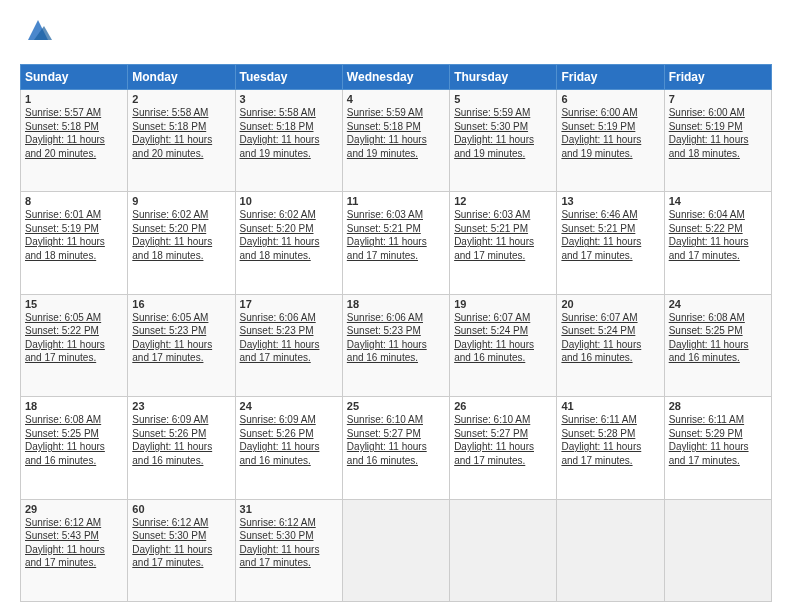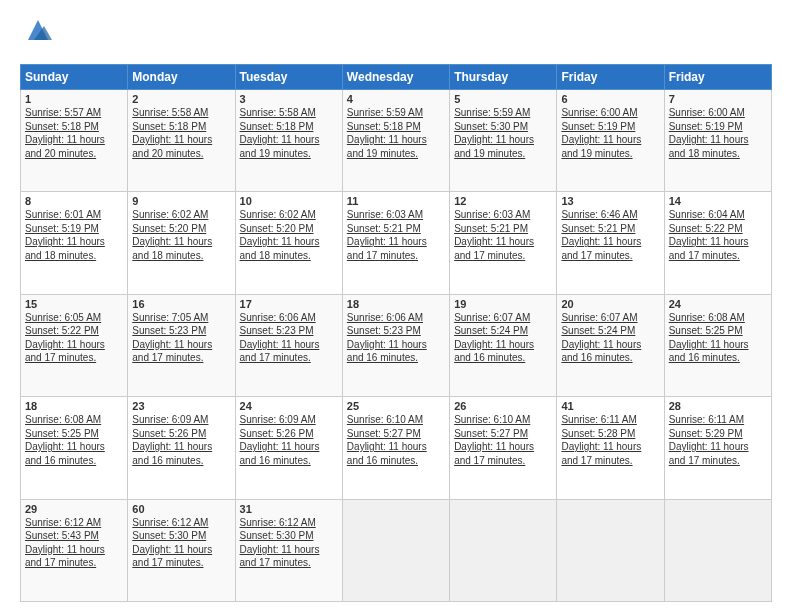--- a/index.html
+++ b/index.html
@@ -239,21 +239,21 @@
         <tr>
           <td>
             <span class="day-num">15</span>
             <div class="day-info">Sunrise: 6:05 AM
 Sunset: 5:22 PM
 Daylight: 11 hours
 and 17 minutes.</div>
           </td>
           <td>
             <span class="day-num">16</span>
-            <div class="day-info">Sunrise: 7:05 AM
+            <div class="day-info">Sunrise: 6:05 AM
 Sunset: 5:23 PM
 Daylight: 11 hours
 and 17 minutes.</div>
           </td>
           <td>
             <span class="day-num">17</span>
             <div class="day-info">Sunrise: 6:06 AM
 Sunset: 5:23 PM
 Daylight: 11 hours
 and 17 minutes.</div>

